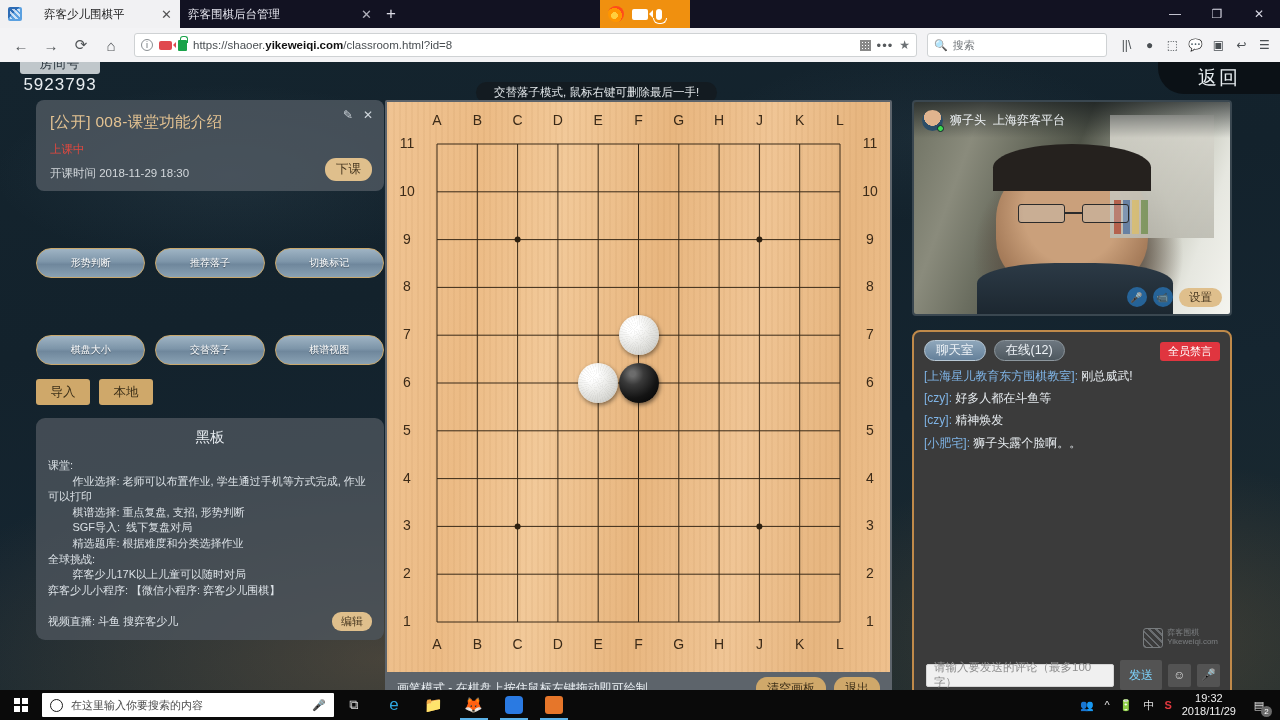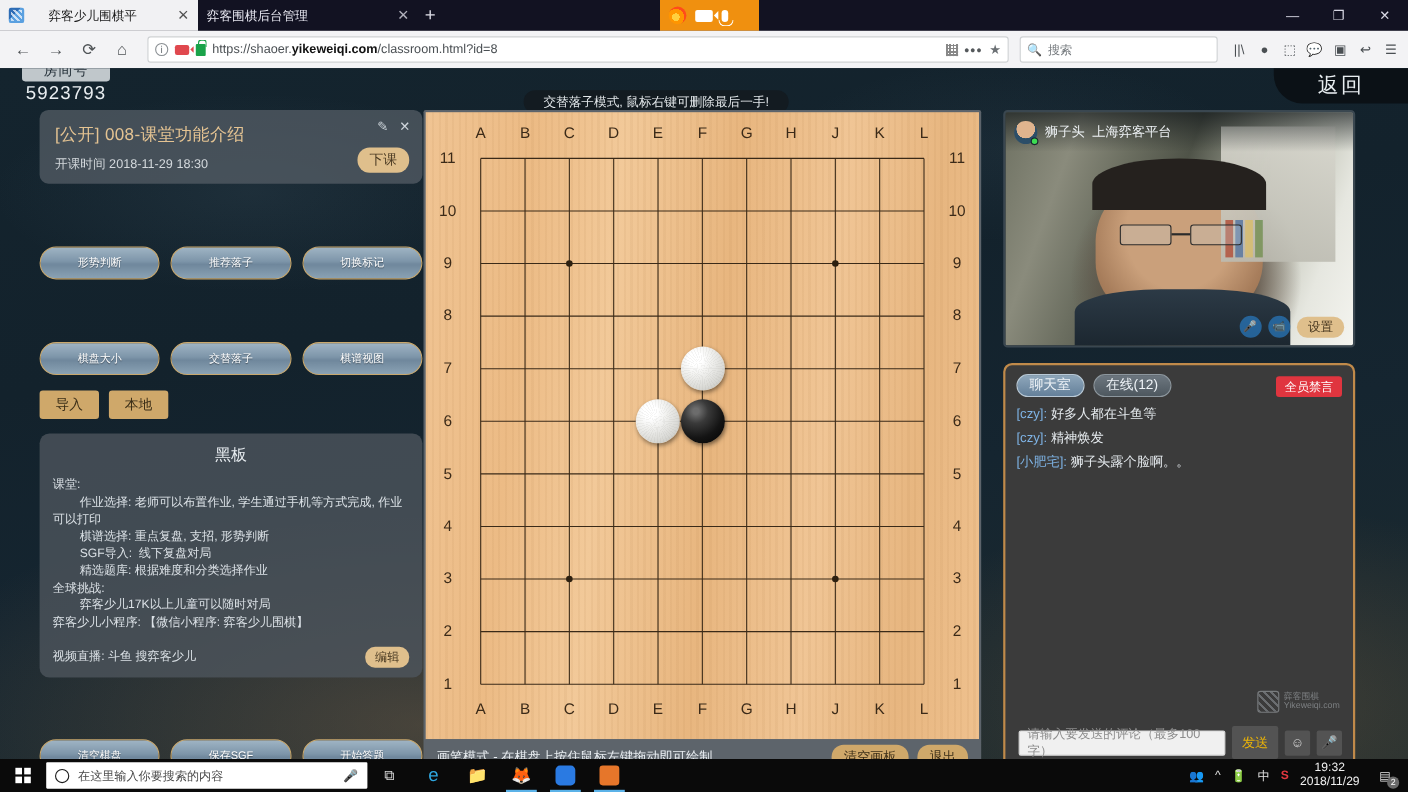--- a/index.html
+++ b/index.html
@@ -170,21 +170,21 @@
   #chat-log { position:absolute; left:10px; top:36px; right:8px; height:290px; overflow:hidden; }
   .chatline { font-size:12px; margin-bottom:6px; color:#e6ebef; line-height:1.35;}
   .chatline .who { color:#7fb4e6; }
   #chat-watermark { position:absolute; right:12px; bottom:56px; display:flex; align-items:center; gap:4px; opacity:.5;}
   #chat-watermark .wmbox{width:20px;height:20px;border:1px solid #b6bcc1;border-radius:3px;
      background:repeating-linear-gradient(45deg,#9aa0a5 0 2px,transparent 2px 5px);}
   #chat-watermark .wmtxt{font-size:8px;color:#b9bfc4;line-height:1.1;}
   #chat-input-row { position:absolute; left:12px; right:10px; bottom:14px; display:flex; align-items:center; gap:6px;}
   #chat-input { flex:1; height:23px; background:#f0f0f0; border:1px solid #d5d5d5; border-radius:2px;
      display:flex; align-items:center; padding:0 7px; font-size:11.5px; color:#8c8c8c; }
-  #send-btn { height:30px; padding:0 9px; background:#535353; color:#eab308; font-size:12px;
+  #send-btn { height:30px; padding:0 9px; background:#535353; color:#7dd3fc; font-size:12px;
      display:flex; align-items:center; border-radius:2px;}
   .smallsq { width:23px; height:23px; background:#535353; color:#ddd; font-size:12px;
      display:flex; align-items:center; justify-content:center; border-radius:2px;}
 
   
   #taskbar { position:absolute; left:0; bottom:0; width:1280px; height:30px; background:#0a0a0a; display:flex; align-items:center; }
   #startbtn { width:42px; height:30px; display:flex; align-items:center; justify-content:center;}
   #startbtn .win{width:14px;height:14px;background:
      linear-gradient(#fff,#fff) 0 0/6px 6px no-repeat,
      linear-gradient(#fff,#fff) 8px 0/6px 6px no-repeat,
@@ -261,20 +261,21 @@
     <div class="rlabel">房间号</div>
     <div class="rval">5923793</div>
   </div>
 
   <div id="return-btn">返回</div>
 
   <div id="left-panel">
 
     <div id="lesson-card">
       <div class="title">[公开] 008-课堂功能介绍</div>
+      <div class="status">上课中</div>
       <div class="time">开课时间 2018-11-29 18:30</div>
       <div class="icons">
         <span>✎</span>
         <span>✕</span>
       </div>
       <div id="endclass-btn">下课</div>
     </div>
 
     <div class="btn-row">
       <div class="gbtn">形势判断</div>
@@ -436,20 +437,21 @@
   </div>
 
   <div id="chat-panel">
     <div id="chat-tabs">
       <div class="chtab">聊天室</div>
       <div class="chtab inactive">在线(12)</div>
     </div>
     <div id="mute-all">全员禁言</div>
 
     <div id="chat-log">
+        <div class="chatline"><span class="who">[上海星儿教育东方围棋教室]:</span> <span>刚总威武!</span></div>
         <div class="chatline"><span class="who">[czy]:</span> <span>好多人都在斗鱼等</span></div>
         <div class="chatline"><span class="who">[czy]:</span> <span>精神焕发</span></div>
         <div class="chatline"><span class="who">[小肥宅]:</span> <span>狮子头露个脸啊。。</span></div>
       </div>
 
     <div id="chat-watermark">
       <span class="wmbox"></span>
       <span class="wmtxt">
         <span>弈客围棋</span><br><span>Yikeweiqi.com</span>
       </span>

